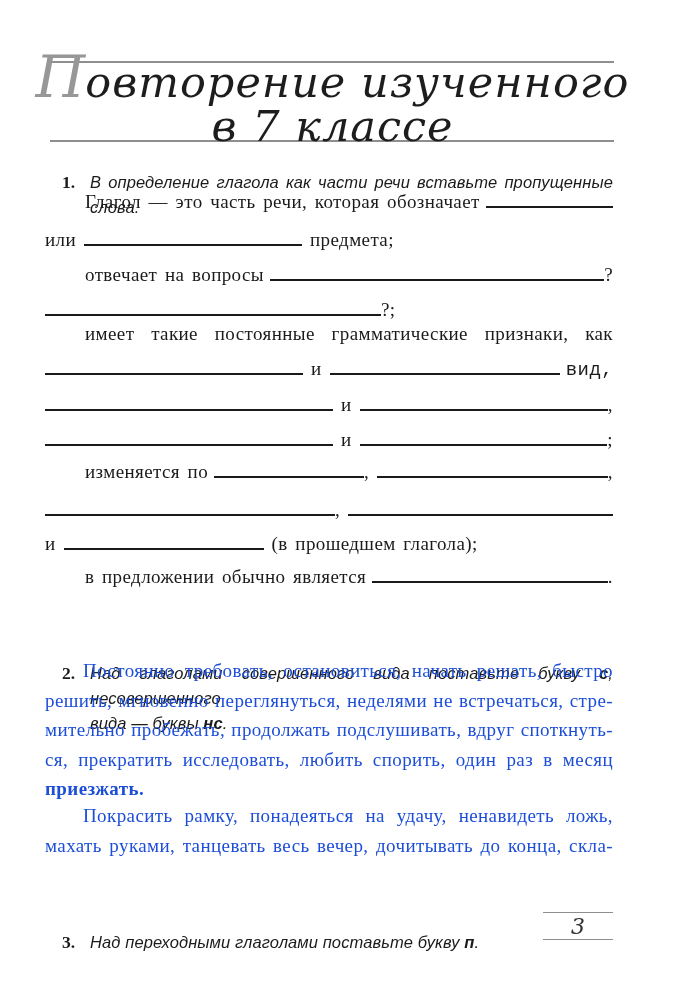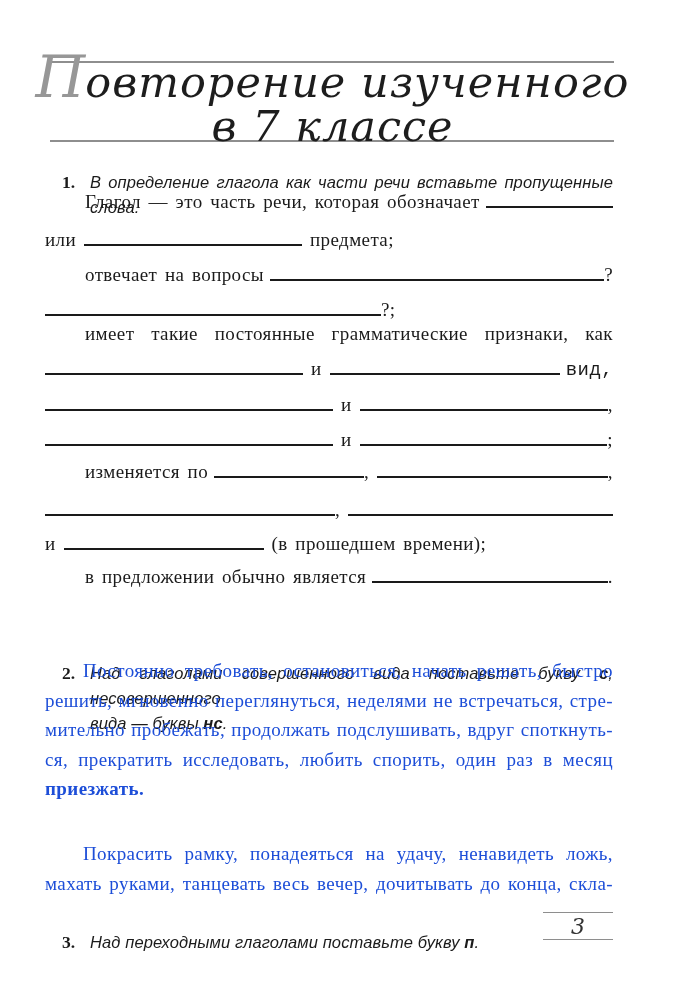--- a/index.html
+++ b/index.html
@@ -124,21 +124,21 @@
 
   <div class="row" style="top:497px">
     <div class="bl" style="flex:0 0 290px"></div>
     <span>,</span>
     <div class="bl fill g8"></div>
   </div>
 
   <div class="row" style="top:531px">
     <span>и</span>
     <div class="bl g8 g8r" style="flex:0 0 200px"></div>
-    <span>(в прошедшем времени);</span>
+    <span>(в прошедшем глагола);</span>
   </div>
 
   <div class="row ind" style="top:564px">
     <span>в предложении обычно является</span>
     <div class="bl fill g6"></div>
     <span>.</span>
   </div>
 
   <div class="abs instr" style="top:611px">
     <span class="exnum">2.</span>
@@ -152,21 +152,21 @@
     <div class="pline">мительно пробежать, продолжать подслушивать, вдруг споткнуть-</div>
     <div class="pline">ся, прекратить исследовать, любить спорить, один раз в месяц</div>
     <div class="pline plast">приезжать.</div>
   </div>
 
   <div class="abs instr" style="top:805px">
     <span class="exnum">3.</span>
     <div><span>Над переходными глаголами поставьте букву </span><b>п</b><span>.</span></div>
   </div>
 
-  <div class="para p3" style="top:839px">
+  <div class="para p3" style="top:801px">
     <div class="pline pfirst">Покрасить рамку, понадеяться на удачу, ненавидеть ложь,</div>
     <div class="pline">махать руками, танцевать весь вечер, дочитывать до конца, скла-</div>
   </div>
 
   <div class="pagenum-box">
     <span>3</span>
   </div>
 
 </div>
 

